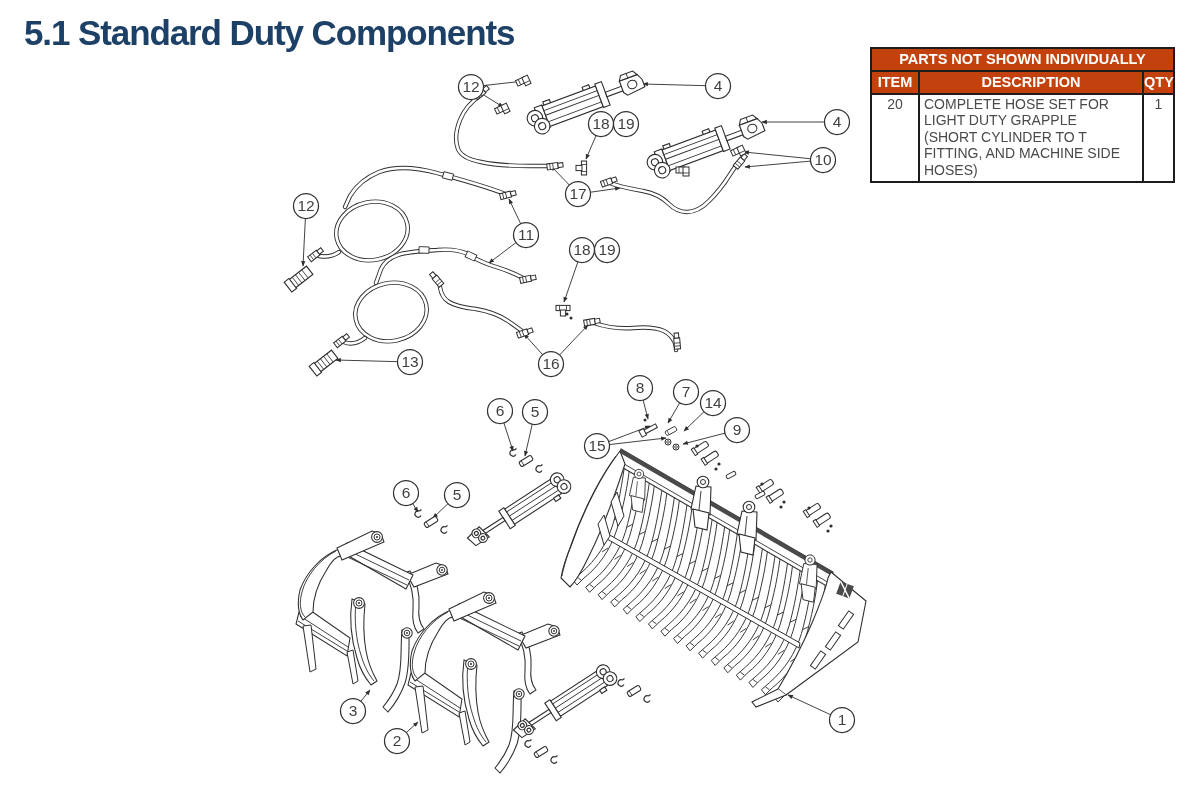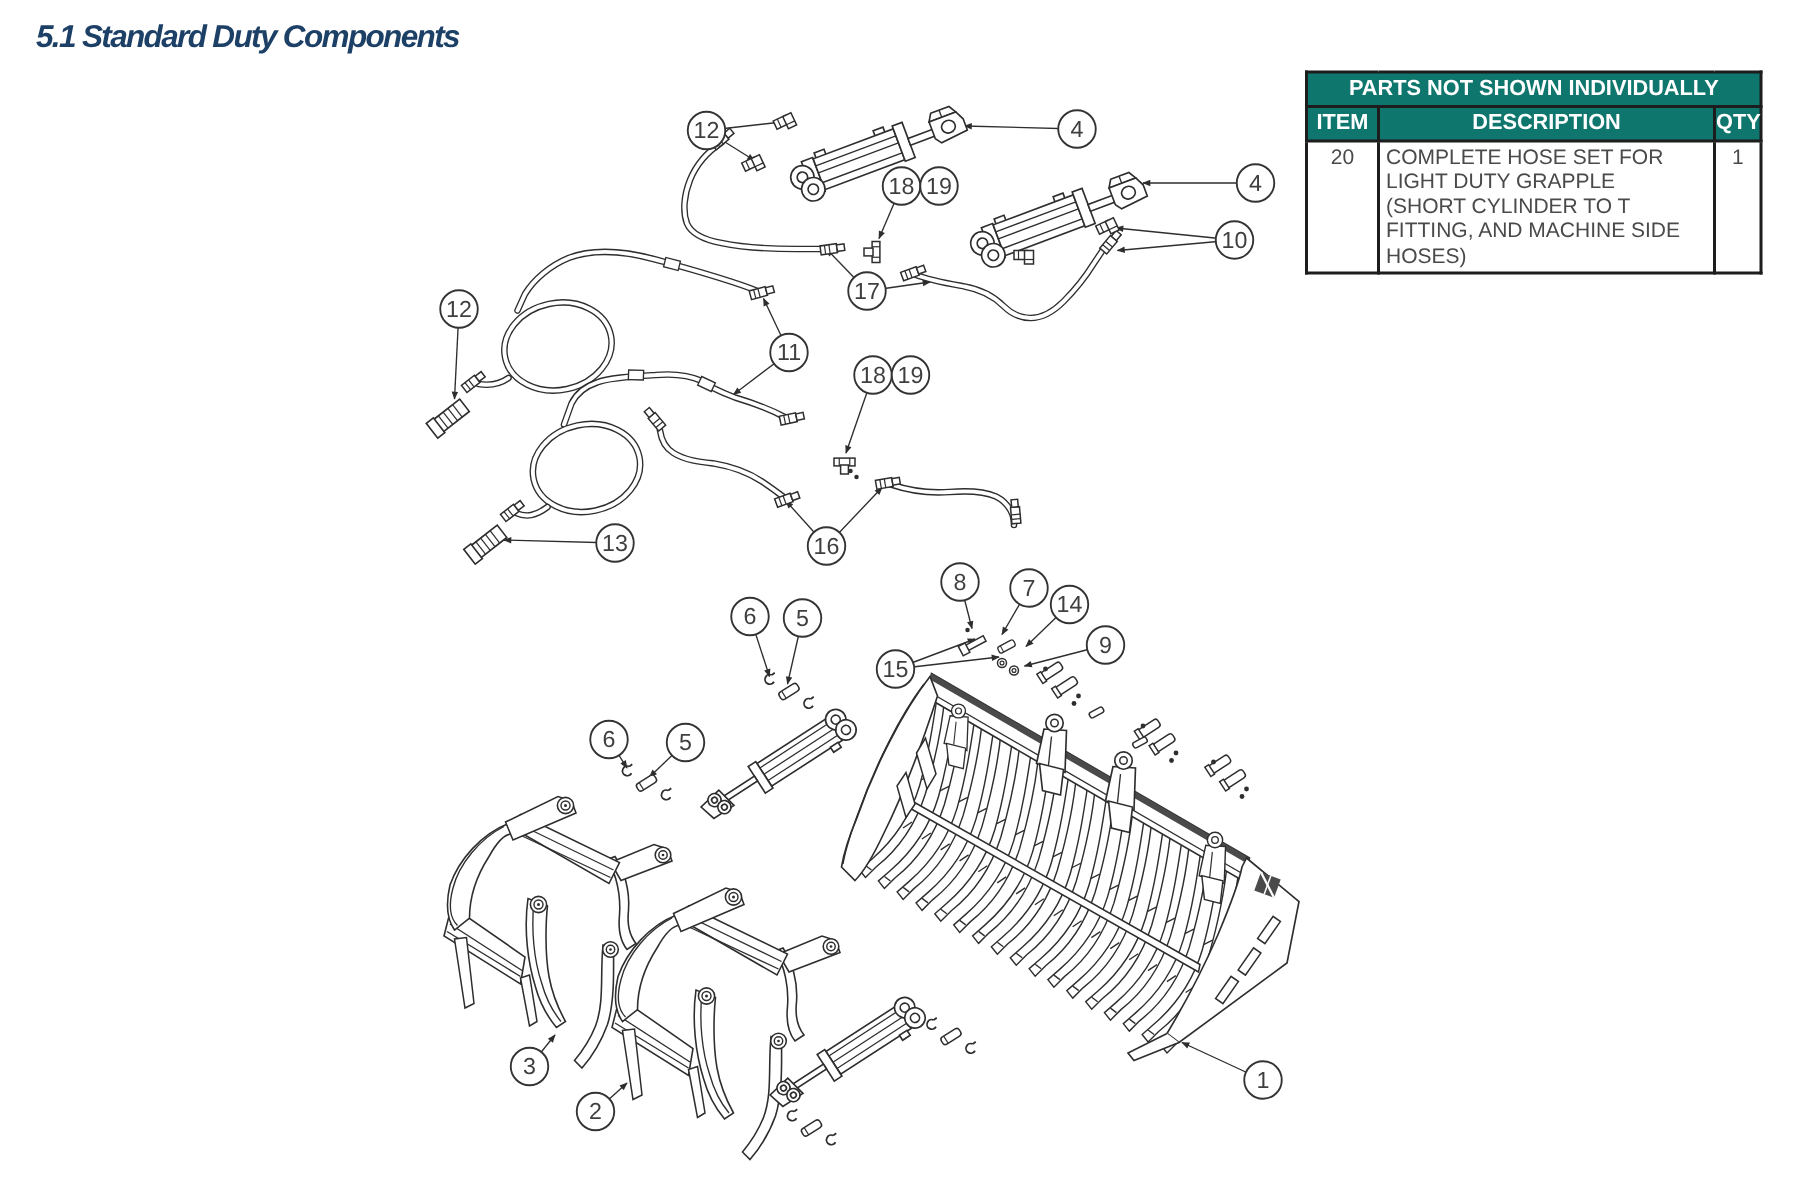--- a/index.html
+++ b/index.html
@@ -1,20 +1,20 @@
 <!DOCTYPE html>
 <html><head>
 <meta charset="utf-8">
 <style>
 * { margin:0; padding:0; box-sizing:border-box; }
 body { width:1200px; height:800px; background:#ffffff; font-family:"Liberation Sans",sans-serif; position:relative; overflow:hidden; }
-.title { position:absolute; left:24px; top:13px; font-size:21px; font-weight:bold; font-style:italic; color:#1d4067; letter-spacing:-1.1px; }
+.title { position:absolute; left:24px; top:13px; font-size:35px; font-weight:bold; color:#1d4067; letter-spacing:-1.1px; }
 .tbl { position:absolute; left:870px; top:47px; width:303px; border-collapse:collapse; table-layout:fixed; }
 .tbl th, .tbl td { border:2px solid #1d1d1d; }
-.tbl th { background:#0f766e; color:#fff; font-size:14.5px; padding:2px 0 3px; }
+.tbl th { background:#c2410c; color:#fff; font-size:14.5px; padding:2px 0 3px; }
 .tbl td { font-size:14px; color:#4a4a4a; vertical-align:top; padding:1px 4px 3px; line-height:16.4px;margin-top:47px; }
 .tbl .c { text-align:center; }
 svg { position:absolute; left:0; top:0; }
 </style>
 </head>
 <body>
 <div class="title">5.1 Standard Duty Components</div>
 <table class="tbl">
   <colgroup>
       <col style="width:48px">

